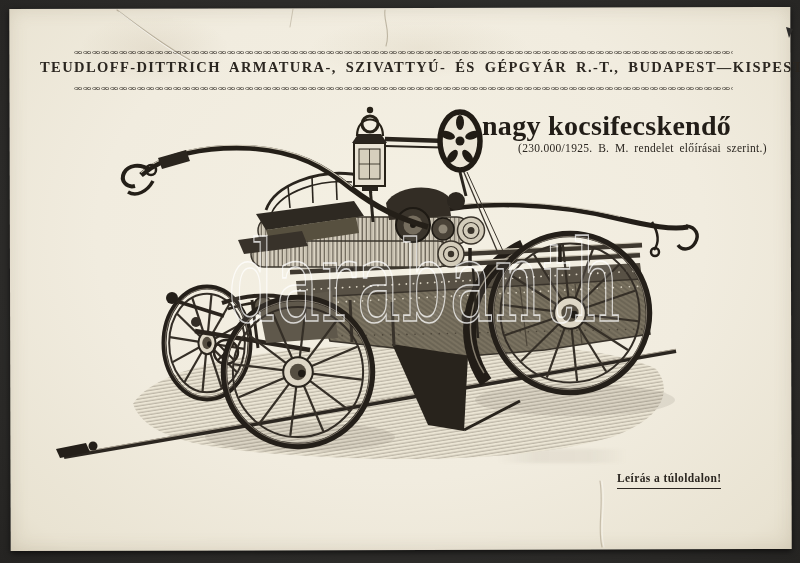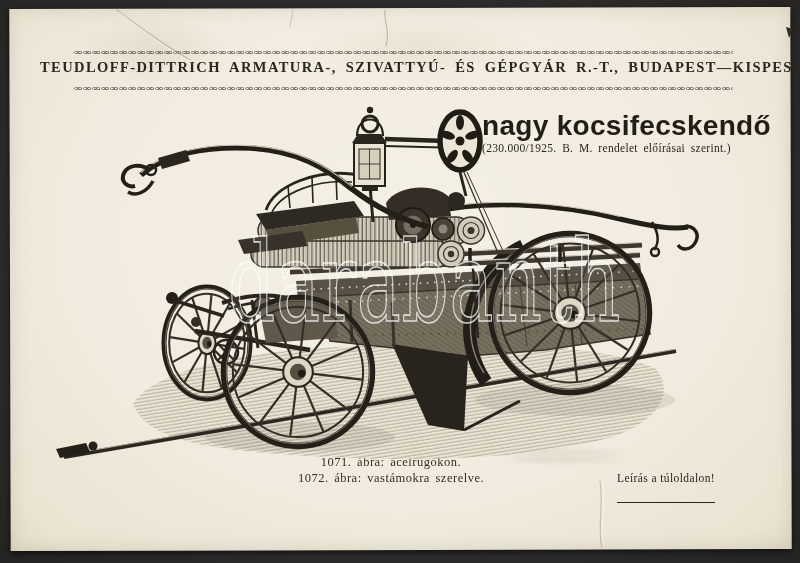--- a/index.html
+++ b/index.html
@@ -17,39 +17,39 @@
          letter-spacing:-1px;transform:scaleY(0.72);text-align:center;}
   .chain-top{top:48px;}
   .chain-bottom{top:84px;}
   .company{position:absolute;left:40px;top:59px;width:726px;text-align:center;white-space:nowrap;
            font-family:"Liberation Serif","DejaVu Serif",serif;font-weight:600;
            font-size:14.5px;letter-spacing:1.4px;word-spacing:4px;color:#2b2620;}
   .title-left{position:absolute;left:196px;top:108px;
            font-family:"Liberation Serif","DejaVu Serif",serif;font-weight:bold;
            font-size:29px;letter-spacing:0.5px;color:#221d17;}
   .title-right{position:absolute;left:482px;top:110px;
-           font-family:Liberation Sans, sans-serif;font-weight:bold;
+           font-family:Liberation Serif, serif;font-weight:bold;
            font-size:28px;letter-spacing:0.3px;color:#221d17;}
   .subtitle{position:absolute;left:482px;top:142px;
            font-family:"Liberation Serif","DejaVu Serif",serif;
-           font-size:11.5px;letter-spacing:0.3px;word-spacing:2.5px;color:#2b2620;}
+           font-size:11.5px;letter-spacing:0.3px;word-spacing:2.5px;color:#2b2620;padding-left:36px;}
   .illustration{position:absolute;left:0;top:0;width:800px;height:563px;z-index:3;}
   .watermark{position:absolute;left:228px;top:226px;z-index:5;
            font-family:"DejaVu Serif","Liberation Serif",serif;
            font-size:112px;line-height:1;letter-spacing:1px;
            color:rgba(255,255,255,0.07);
            -webkit-text-stroke:1.6px rgba(255,255,255,0.75);
            transform:scaleX(0.66);transform-origin:left top;}
   .captions{position:absolute;left:255px;top:455px;width:272px;text-align:center;z-index:2;
            font-family:"Liberation Serif","DejaVu Serif",serif;
            font-size:12.5px;line-height:15.5px;letter-spacing:0.5px;word-spacing:2px;color:#332e27;}
   .footer-note{position:absolute;left:617px;top:472px;z-index:2;
-           font-family:"Liberation Serif","DejaVu Serif",serif;font-weight:normal;
+           font-family:"Liberation Serif","DejaVu Serif",serif;font-weight:bold;
            font-size:11.5px;letter-spacing:0.4px;color:#2b2620;
-           border-bottom:1.4px solid #2b2620;padding-bottom:18px;}
+           border-bottom:1.4px solid #2b2620;padding-bottom:4px;}
   .ghost{position:absolute;left:497px;top:449px;width:130px;height:14px;z-index:2;
            background:linear-gradient(90deg, rgba(90,80,60,0.00), rgba(90,80,60,0.08) 30%, rgba(90,80,60,0.07) 70%, rgba(90,80,60,0));
            filter:blur(1.5px);}
 </style>
 </head>
 <body>
 
 <div class="stage">
   <div class="paper">
     <div class="stain stain1"></div>
@@ -286,20 +286,16 @@
       <path d="M385,10 C383,20 391,31 386,46" stroke="rgba(150,138,114,0.55)" stroke-width="1.1"></path>
       <path d="M293,9 L290,27" stroke="rgba(150,138,114,0.4)" stroke-width="1"></path>
       <path d="M600,481 C604,506 597,528 602,547" stroke="rgba(150,138,114,0.45)" stroke-width="1.2"></path>
       <path d="M602,481 C606,506 599,528 604,547" stroke="rgba(255,255,255,0.5)" stroke-width="0.8"></path>
       <polygon points="786,27 793,29 789,38" fill="#2d2c2a" stroke="none"></polygon>
     </g>
   </svg>
 
   <div class="watermark">darabanth</div>
 
-  <div class="captions">
-    <div>1071. ábra: acélrúgókon.</div>
-    <div>1072. ábra: vastámokra szerelve.</div>
-  </div>
 
   <div class="ghost"></div>
   <div class="footer-note">Leírás a túloldalon!</div>
 </div>
 
 </body></html>

